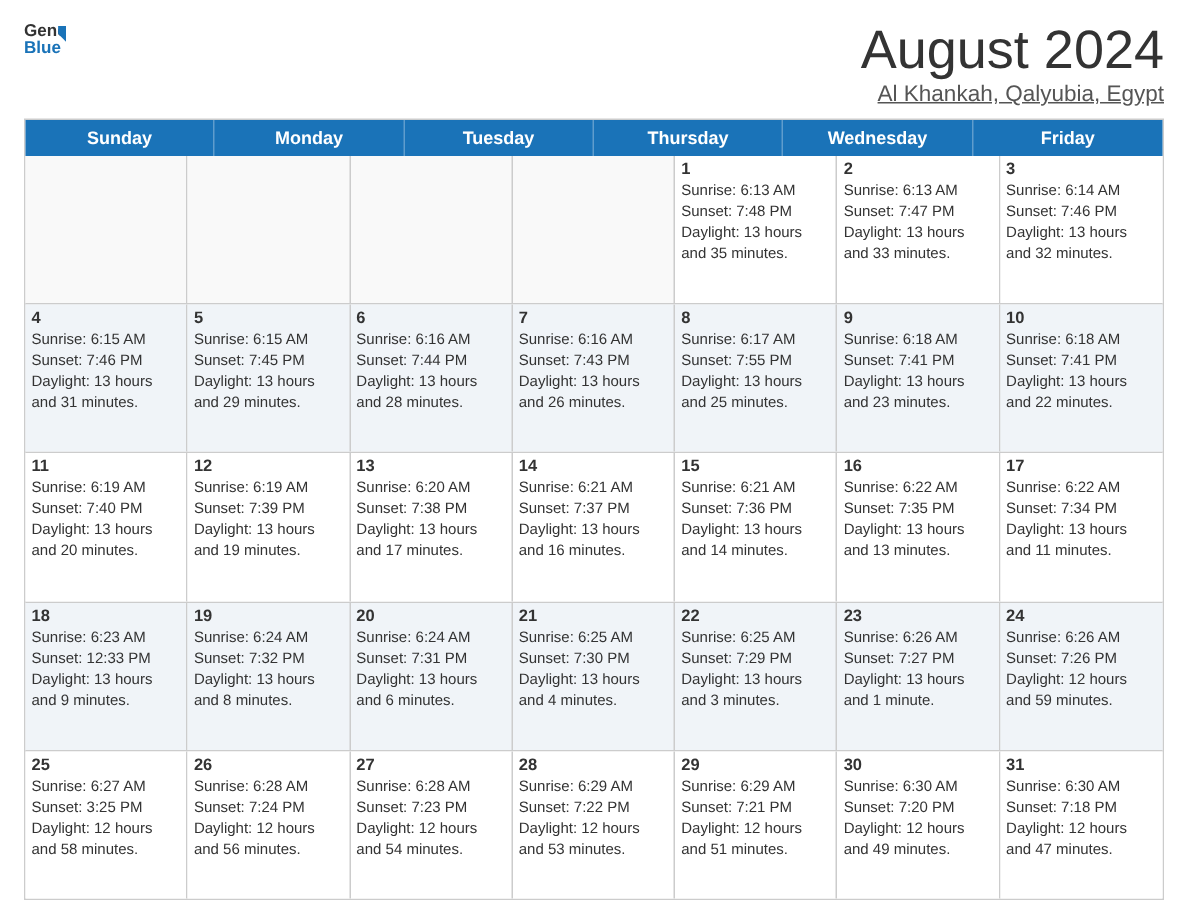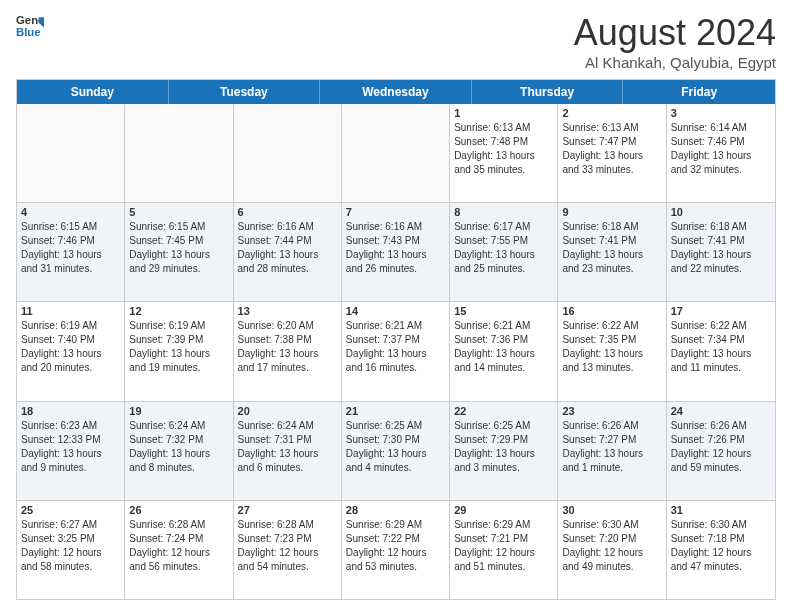--- a/index.html
+++ b/index.html
@@ -36,30 +36,31 @@
       text-align: right;
     }
     .month-title {
       font-size: 36px;
       font-weight: 300;
       color: #333;
     }
     .location-title {
       font-size: 15px;
       color: #555;
+      text-decoration: underline;
     }
     .calendar {
       flex: 1;
       display: flex;
       flex-direction: column;
       border: 1px solid #ccc;
     }
     .cal-header {
       display: grid;
-      grid-template-columns: repeat(5, 1fr);
+      grid-template-columns: repeat(6, 1fr);
       background: #1a73b8;
     }
     .cal-header-cell {
       color: #fff;
       font-size: 12px;
       font-weight: bold;
       text-align: center;
       padding: 5px 2px;
       border-right: 1px solid rgba(255,255,255,0.3);
     }
@@ -117,23 +118,24 @@
     </div>
     <div class="title-block">
       <div class="month-title">August 2024</div>
       <div class="location-title">Al Khankah, Qalyubia, Egypt</div>
     </div>
   </div>
 
   <div class="calendar">
     <div class="cal-header">
       <div class="cal-header-cell">Sunday</div>
+      <div class="cal-header-cell">Monday</div>
       <div class="cal-header-cell">Tuesday</div>
+      <div class="cal-header-cell">Thursday</div>
       <div class="cal-header-cell">Wednesday</div>
-      <div class="cal-header-cell">Thursday</div>
       <div class="cal-header-cell">Friday</div>
     </div>
     <div class="cal-body" id="cal-body">
     <div class="cal-row">
           <div class="cal-cell empty"></div>
           <div class="cal-cell empty"></div>
           <div class="cal-cell empty"></div>
           <div class="cal-cell empty"></div>
           <div class="cal-cell">
             <div class="day-num">1</div>

